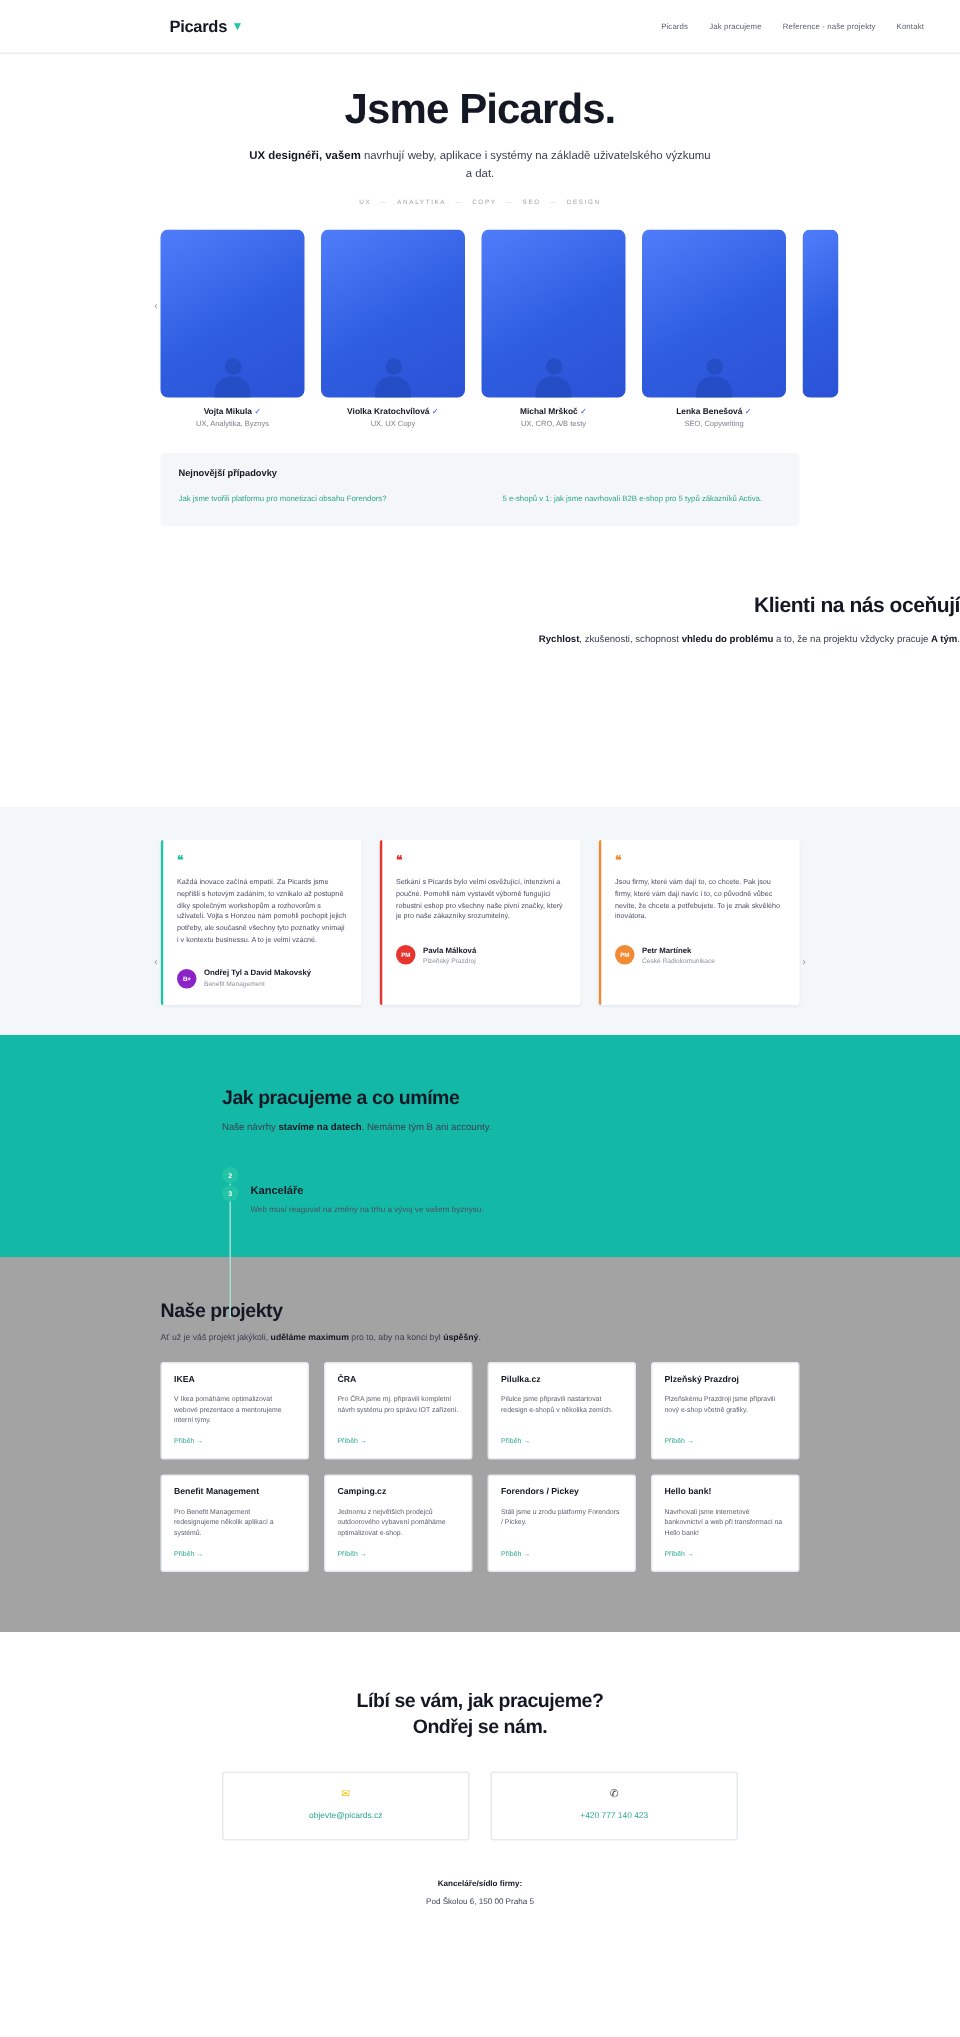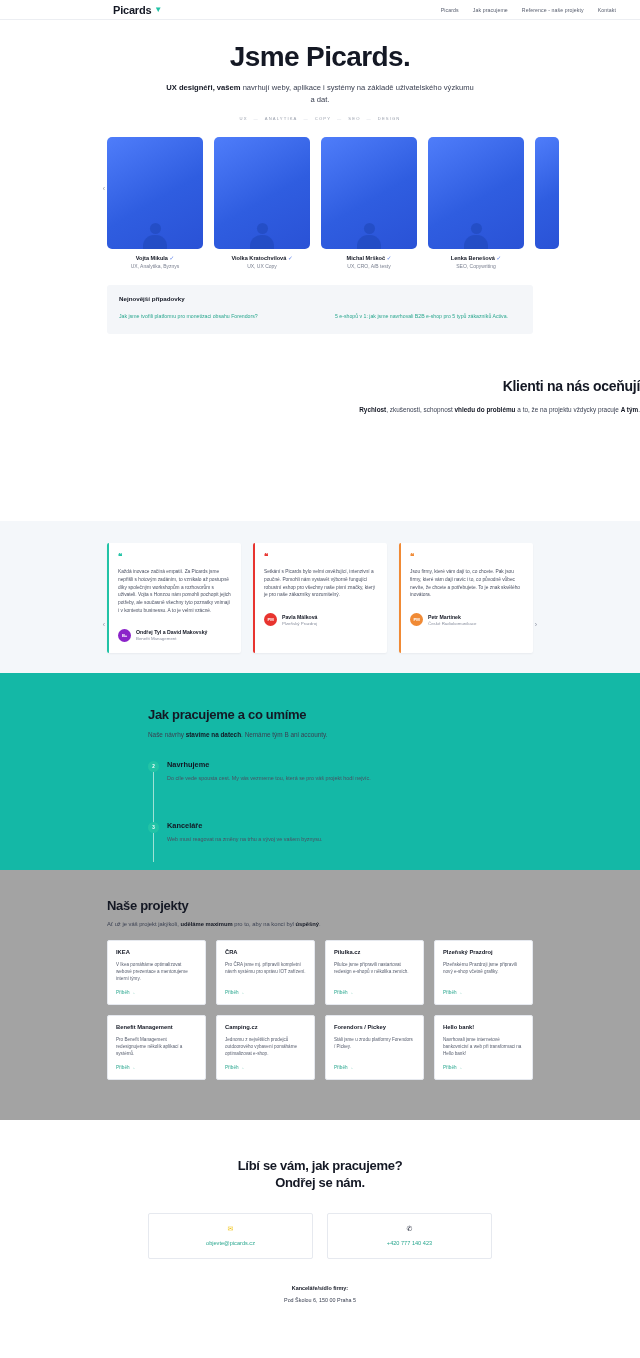--- a/index.html
+++ b/index.html
@@ -9,21 +9,21 @@
     font-family: "Liberation Sans", sans-serif;
     background: #ffffff;
     color: #1b2033;
     font-size: 10px;
     -webkit-font-smoothing: antialiased;
   }
   .page { width: 640px; position: relative; overflow: hidden; }
 
   
   .header {
-    height: 20px;
+    height: 36px;
     display: flex;
     align-items: center;
     justify-content: space-between;
     padding: 0 24px 0 113px;
     border-bottom: 1px solid #eceef2;
     background: #fff;
   }
   .brand { font-size: 11px; font-weight: bold; letter-spacing: -0.2px; color: #141824; display:flex; align-items:center; gap:3px;}
   .brand-mark { color: #22c3a6; font-size: 8px; line-height: 1; }
   .nav { display: flex; align-items: center; gap: 14px; }
@@ -332,24 +332,20 @@
   <div class="process">
     <div class="process-inner">
       <h2>Jak pracujeme a co umíme</h2>
       <div class="sub"><span>Naše návrhy </span><b>stavíme na datech</b><span>. Nemáme tým B ani accounty.</span></div>
       <div class="steps">
 
 
         <div class="step">
           <div class="step-line" style="height:90px;"></div>
           <div class="step-num">2</div>
-          <div class="step-body">
-            <div class="step-title">Navrhujeme</div>
-            <div class="step-desc">Do cíle vede spousta cest. My vás vezmeme tou, která se pro váš projekt hodí nejvíc.</div>
-          </div>
         </div>
 
         <div class="step">
           <div class="step-num">3</div>
           <div class="step-body">
             <div class="step-title">Kanceláře</div>
             <div class="step-desc">Web musí reagovat na změny na trhu a vývoj ve vašem byznysu.</div>
           </div>
         </div>
 

